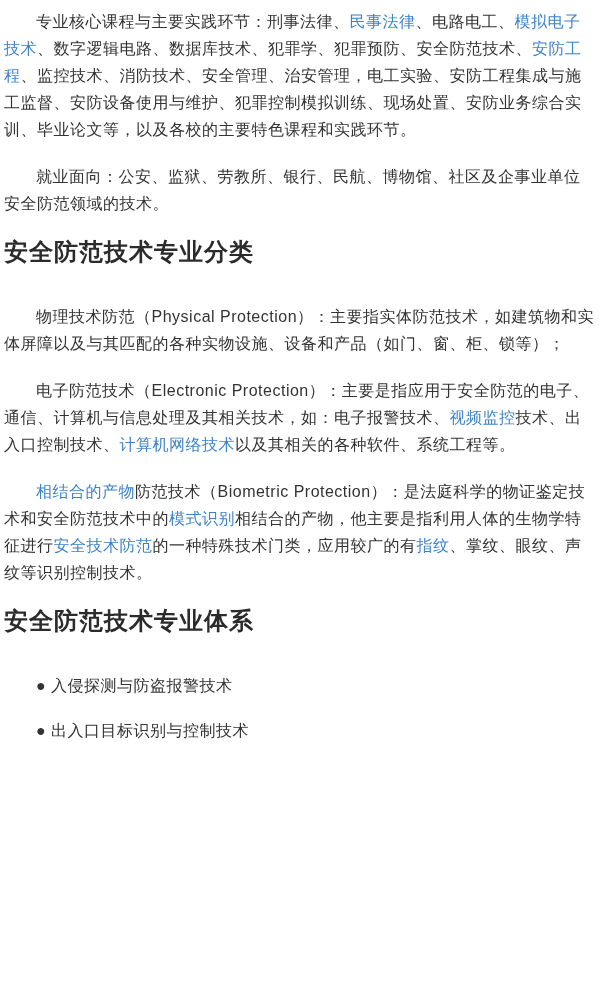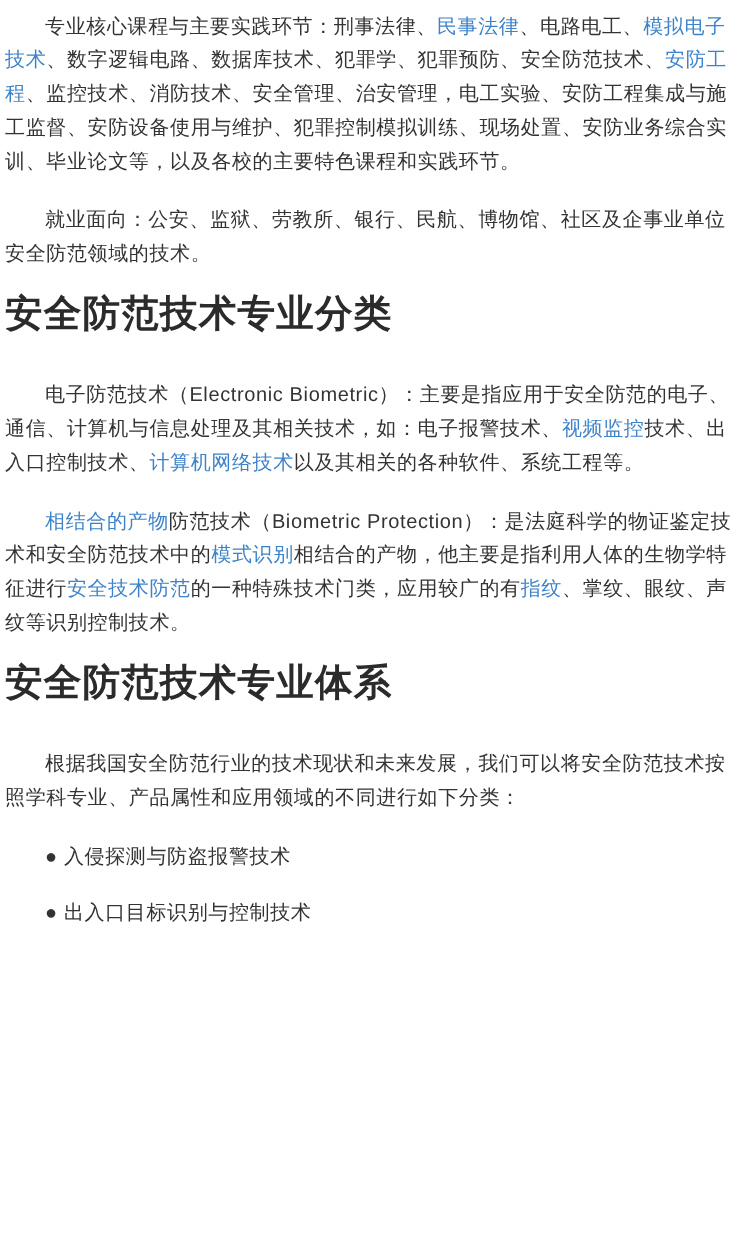--- a/index.html
+++ b/index.html
@@ -23,21 +23,21 @@
   }
   .para {
     margin: 20px 0;
     text-indent: 2em;
     letter-spacing: 0.5px;
   }
   .para:first-child {
     margin-top: 8px;
   }
   h2.section-heading {
-    font-size: 30px;
+    font-size: 24px;
     line-height: 30px;
     font-weight: bold;
     color: var(--heading, #2b2b2b);
     margin: 18px 0 36px 0;
     letter-spacing: 1px;
   }
   ul.topic-list {
     list-style: none;
     margin: 20px 0 0 0;
     padding: 0;
@@ -59,29 +59,29 @@
 
 <div class="page">
 
   <p class="para"><span class="seg">专业核心课程与主要实践环节：刑事法律、</span><a class="inline-link" href="#">民事法律</a><span class="seg">、电路电工、</span><a class="inline-link" href="#">模拟电子技术</a><span class="seg">、数字逻辑电路、数据库技术、犯罪学、犯罪预防、安全防范技术、</span><a class="inline-link" href="#">安防工程</a><span class="seg">、监控技术、消防技术、安全管理、治安管理，电工实验、安防工程集成与施工监督、安防设备使用与维护、犯罪控制模拟训练、现场处置、安防业务综合实训、毕业论文等，以及各校的主要特色课程和实践环节。</span></p>
 
   <p class="para"><span class="seg">就业面向：公安、监狱、劳教所、银行、民航、博物馆、社区及企事业单位安全防范领域的技术。</span></p>
 
   <h2 class="section-heading">安全防范技术专业分类</h2>
 
 
+  <p class="para"><span class="seg">物理技术防范（Physical Protection）：主要指实体防范技术，如建筑物和实体屏障以及与其匹配的各种实物设施、设备和产品（如门、窗、柜、锁等）；</span></p>
 
-  <p class="para"><span class="seg">电子防范技术（Electronic Biometric）：主要是指应用于安全防范的电子、通信、计算机与信息处理及其相关技术，如：电子报警技术、</span><a class="inline-link" href="#">视频监控</a><span class="seg">技术、出入口控制技术、</span><a class="inline-link" href="#">计算机网络技术</a><span class="seg">以及其相关的各种软件、系统工程等。</span></p>
+  <p class="para"><span class="seg">电子防范技术（Electronic Protection）：主要是指应用于安全防范的电子、通信、计算机与信息处理及其相关技术，如：电子报警技术、</span><a class="inline-link" href="#">视频监控</a><span class="seg">技术、出入口控制技术、</span><a class="inline-link" href="#">计算机网络技术</a><span class="seg">以及其相关的各种软件、系统工程等。</span></p>
 
   <p class="para"><a class="inline-link" href="#">相结合的产物</a><span class="seg">防范技术（Biometric Protection）：是法庭科学的物证鉴定技术和安全防范技术中的</span><a class="inline-link" href="#">模式识别</a><span class="seg">相结合的产物，他主要是指利用人体的生物学特征进行</span><a class="inline-link" href="#">安全技术防范</a><span class="seg">的一种特殊技术门类，应用较广的有</span><a class="inline-link" href="#">指纹</a><span class="seg">、掌纹、眼纹、声纹等识别控制技术。</span></p>
 
   <h2 class="section-heading">安全防范技术专业体系</h2>
 
 
-  <p class="para"><span class="seg">根据我国安全防范行业的技术现状和未来发展，我们可以将安全防范技术按照学科专业、产品属性和应用领域的不同进行如下分类：</span></p>
 
   <ul class="topic-list">
     <li><span class="seg">●&nbsp;入侵探测与防盗报警技术</span></li>
     <li><span class="seg">●&nbsp;出入口目标识别与控制技术</span></li>
 
   </ul>
 
 </div>
 
 </body></html>

